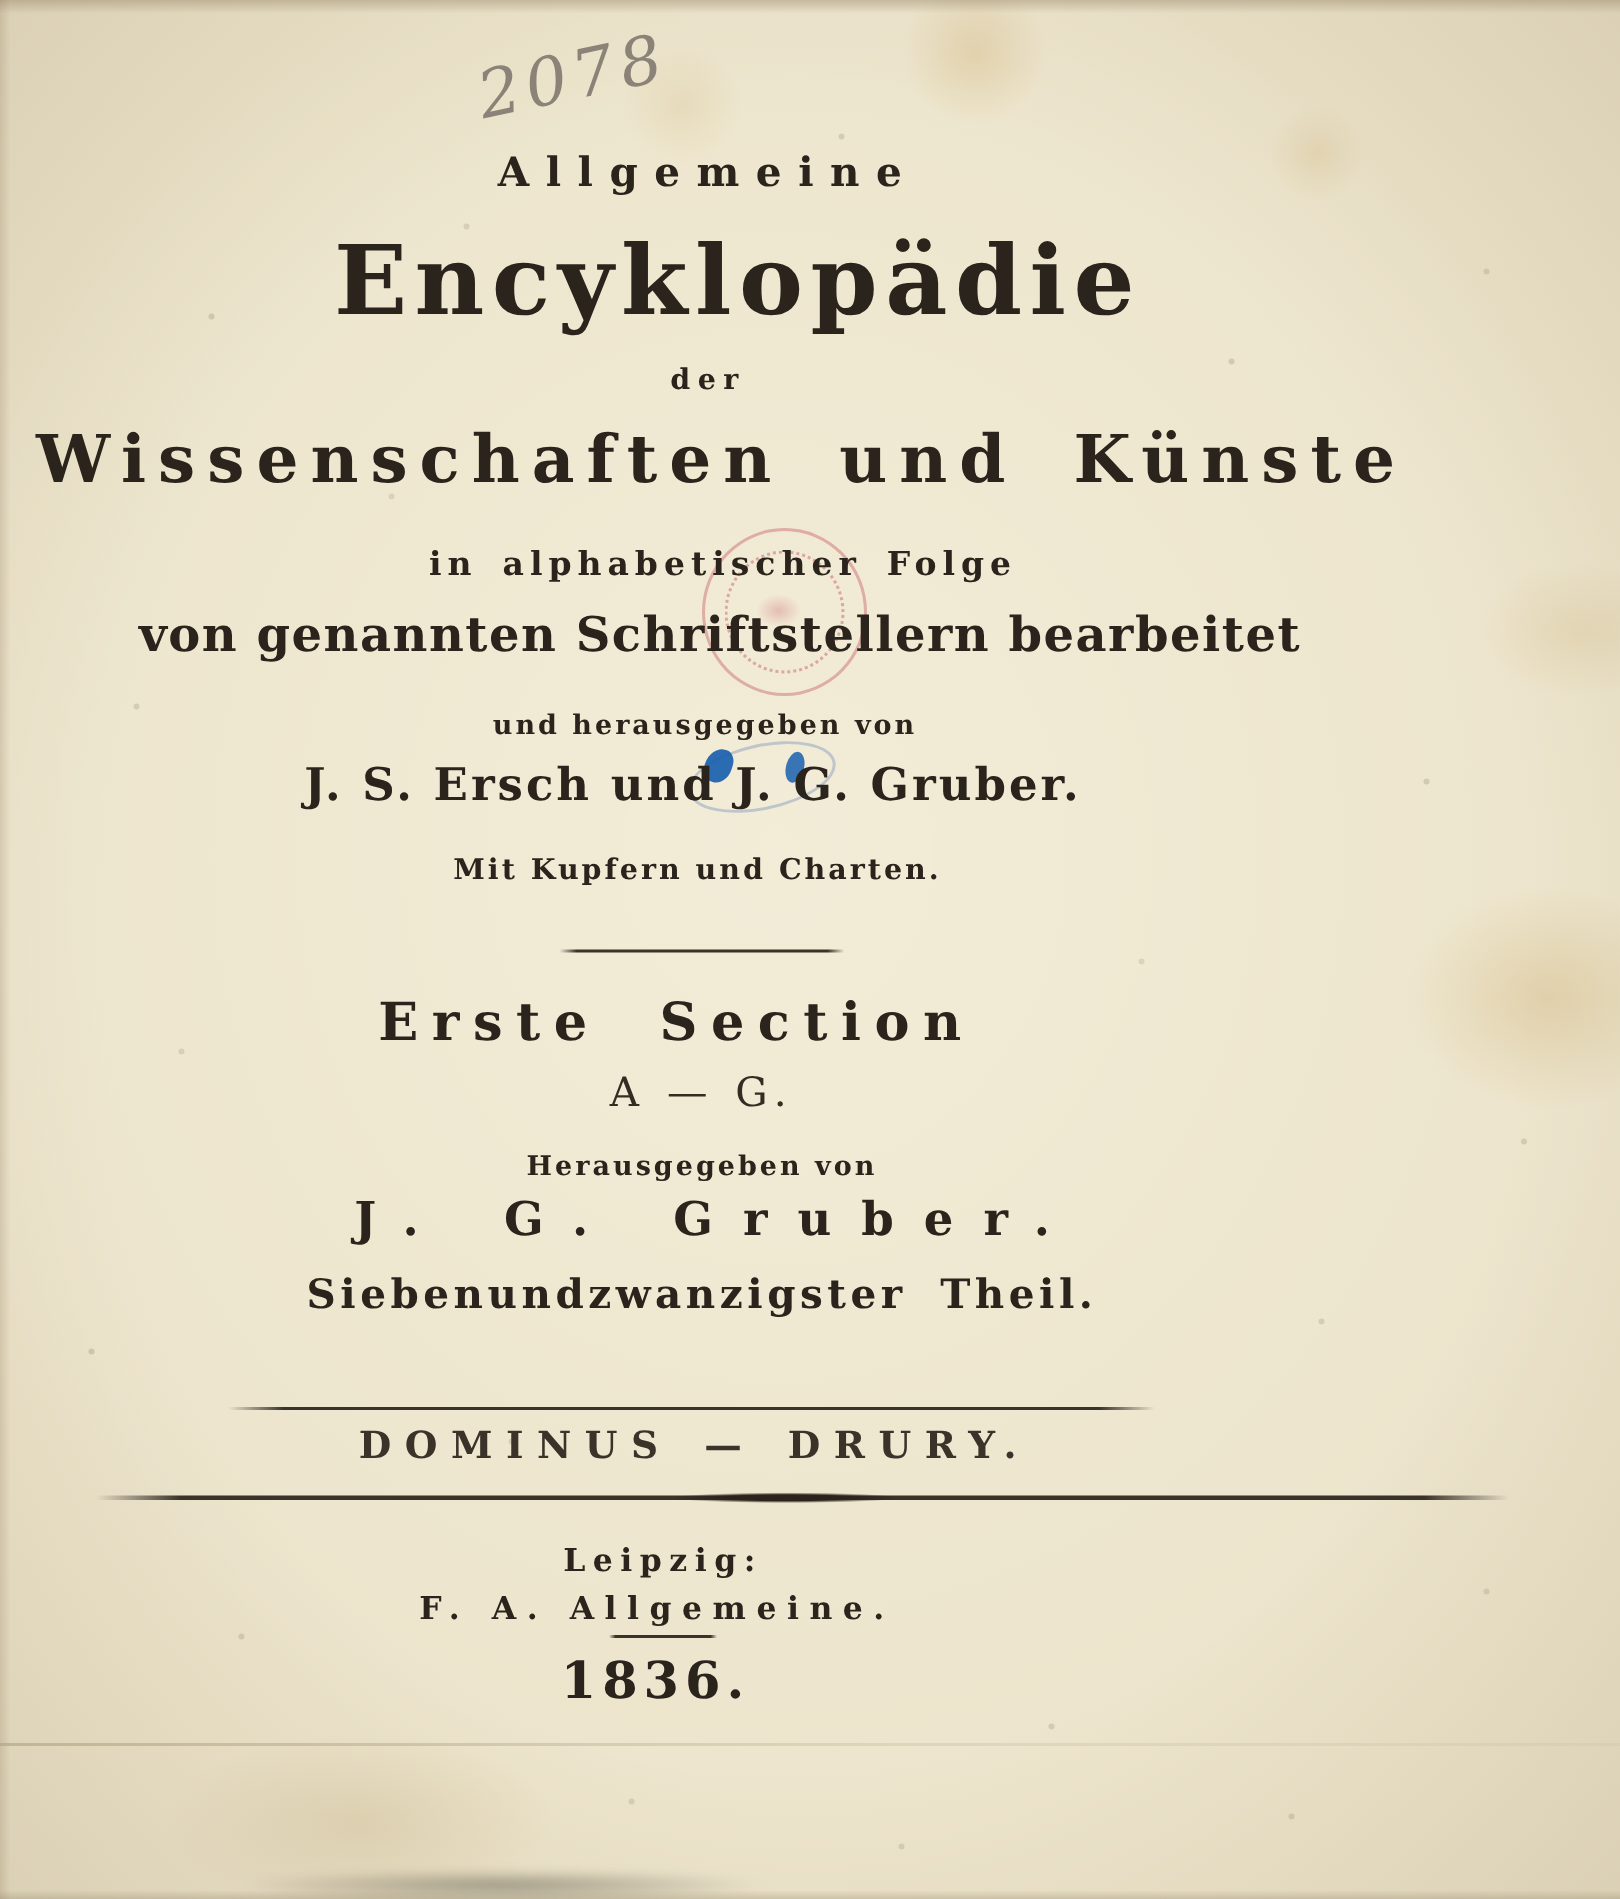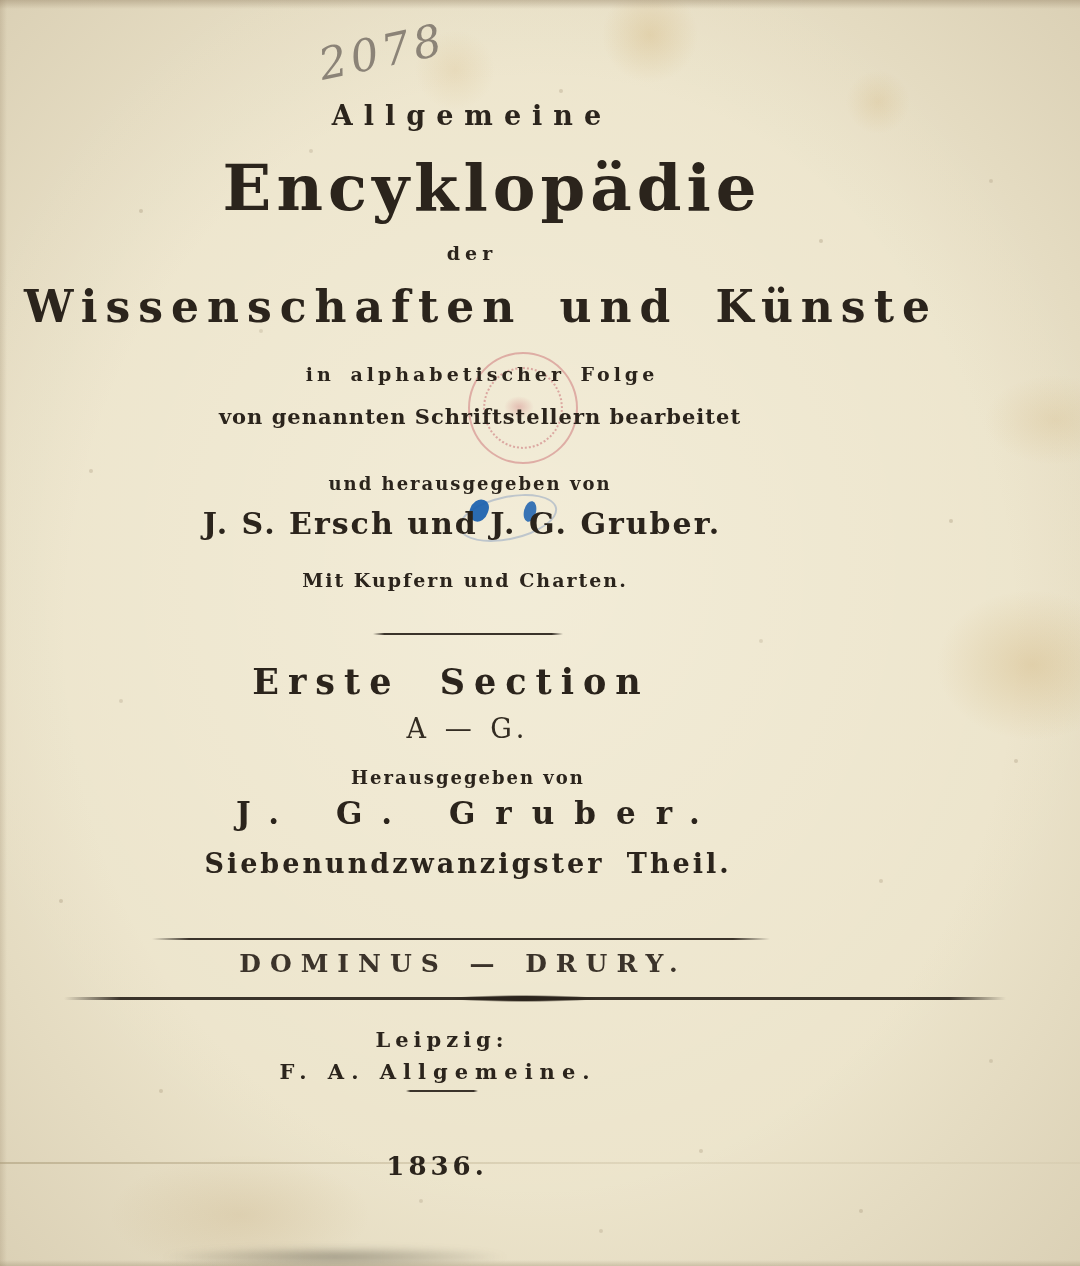--- a/index.html
+++ b/index.html
@@ -45,34 +45,34 @@
       260px 330px 0 1px rgba(120,100,70,.16), 760px 640px 0 1px rgba(120,100,70,.16),
       340px 960px 0 1px rgba(120,100,70,.18), 600px 1230px 0 1px rgba(120,100,70,.18);}
   
   .line{position:absolute;white-space:nowrap;color:#2b241c;transform:translateX(-50%);text-align:center;}
   .pencil{position:absolute;left:318px;top:26px;transform:rotate(-12deg);
     font-style:italic;font-weight:400;font-size:44px;color:rgba(122,114,104,.85);letter-spacing:4px;}
   .allgemeine{left:472px;top:100px;font-size:27px;font-weight:bold;letter-spacing:11px;}
   .encyklo{left:492px;top:150px;font-size:64px;font-weight:bold;letter-spacing:5px;}
   .der{left:472px;top:242px;font-size:19px;font-weight:bold;letter-spacing:5px;}
   .wissensch{left:481px;top:281px;font-size:44px;font-weight:bold;letter-spacing:8px;word-spacing:14px;}
-  .alphabet{left:482px;top:363px;font-size:19px;font-weight:bold;letter-spacing:4px;word-spacing:5px;}
-  .vongenannt{left:480px;top:404px;font-size:21px;font-weight:bold;letter-spacing:1px;}
+  .alphabet{left:482px;top:363px;font-size:22px;font-weight:bold;letter-spacing:4px;word-spacing:5px;}
+  .vongenannt{left:480px;top:404px;font-size:32px;font-weight:bold;letter-spacing:1px;}
   .undherausg{left:470px;top:473px;font-size:18px;font-weight:bold;letter-spacing:2px;}
   .erschgruber{left:462px;top:506px;font-size:30px;font-weight:bold;letter-spacing:2px;}
   .mitkupfern{left:465px;top:569px;font-size:19px;font-weight:bold;letter-spacing:2px;}
   .erstesection{left:451px;top:661px;font-size:35px;font-weight:bold;letter-spacing:9px;word-spacing:18px;}
   .ag{left:468px;top:713px;font-size:27px;font-weight:normal;letter-spacing:5px;color:#332c22;}
   .herausg2{left:468px;top:767px;font-size:18px;font-weight:bold;letter-spacing:2px;}
   .jggruber{left:478px;top:795px;font-size:31px;font-weight:bold;letter-spacing:20px;word-spacing:6px;}
   .siebenund{left:468px;top:848px;font-size:27px;font-weight:bold;letter-spacing:3px;word-spacing:10px;}
   .dominus{left:463px;top:949px;font-size:25px;font-weight:bold;letter-spacing:9px;word-spacing:4px;color:#3b332a;}
   .leipzig{left:442px;top:1027px;font-size:21px;font-weight:bold;letter-spacing:5px;}
   .brockhaus{left:438px;top:1059px;font-size:21px;font-weight:bold;letter-spacing:7px;}
-  .year{left:437px;top:1151px;font-size:26px;font-weight:bold;letter-spacing:4px;}
+  .year{left:437px;top:1101px;font-size:34px;font-weight:bold;letter-spacing:4px;}
   
   .rule{position:absolute;background:linear-gradient(90deg, transparent, #3a332a 6%, #3a332a 94%, transparent);}
   .rule-mid{left:373px;top:633px;width:190px;height:2px;}
   .rule-top{left:152px;top:938px;width:618px;height:2px;}
   .rule-bottom{left:64px;top:997px;width:942px;height:3px;}
   .rule-bulge{position:absolute;left:385px;top:-2px;width:150px;height:7px;border-radius:50%;
     background:radial-gradient(ellipse, #2b241c 40%, transparent 72%);}
   .rule-small{left:406px;top:1090px;width:72px;height:2px;}
   
   .stamp-red{position:absolute;left:468px;top:352px;width:106px;height:108px;border-radius:50%;

